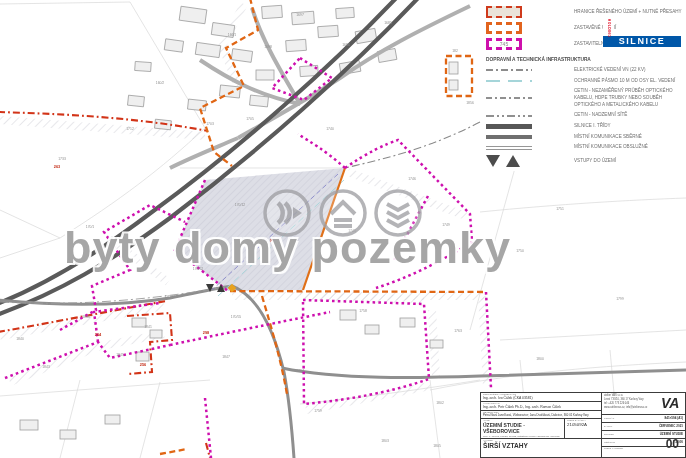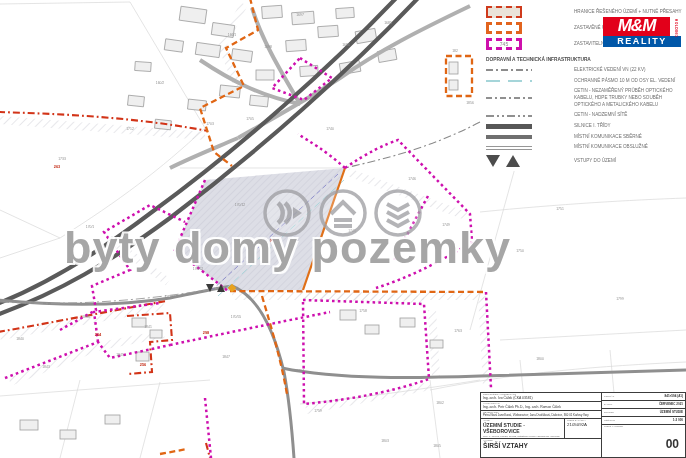--- a/index.html
+++ b/index.html
@@ -369,26 +369,25 @@
           <span class="tri-down"></span>
           <span class="tri-up"></span>
         </span>
       </span>
     <span class="lg-label">VSTUPY DO ÚZEMÍ</span>
   </div>
 </div>
 
 <div class="mmlogo">
   <div class="mm-top">
-    <div class="mm-red">M&amp;M</div>
     <div class="mm-strip">
         <span>HOLDING</span>
       </div>
   </div>
-  <div class="mm-blue">REALITY</div>
+  <div class="mm-blue">SILNICE</div>
 </div>
 
 <div class="tb">
   <div class="tb-left">
     <div class="tbl-row">
       <span class="f-label">ZODPOVĚDNÝ PROJEKTANT</span>
       <span class="f-val">Ing. arch. Ivo Čálek (ČKA 03581)</span>
     </div>
     <div class="tbl-row">
       <span class="f-label">VYPRACOVALI</span>
@@ -408,20 +407,29 @@
         <span class="f-label">ČÍSLO ZAKÁZKY</span>
         <span class="f-val">2105092A</span>
       </div>
     </div>
     <div class="tbl-draw">
       <span class="f-label">VÝKRES</span>
       <span class="draw-val">ŠIRŠÍ VZTAHY</span>
     </div>
   </div>
   <div class="tb-right">
+    <div class="tbr-co">
+      <div class="co-lines">
+        <div>atelier VAS s.r.o.</div>
+        <div>Lesní 733/10, 360 17 Karlovy Vary</div>
+        <div>tel: +420 773 226 046</div>
+        <div>www.ateliervas.cz, info@ateliervas.cz</div>
+      </div>
+      <div class="co-logo">VA</div>
+    </div>
     <div class="tbr-row">
       <span class="f-label">FORMÁT</span>
       <span class="f-val">841×594 (A1)</span>
     </div>
     <div class="tbr-row">
       <span class="f-label">DATUM</span>
       <span class="f-val">ČERVENEC 2021</span>
     </div>
     <div class="tbr-row">
       <span class="f-label">STUPEŇ</span>

